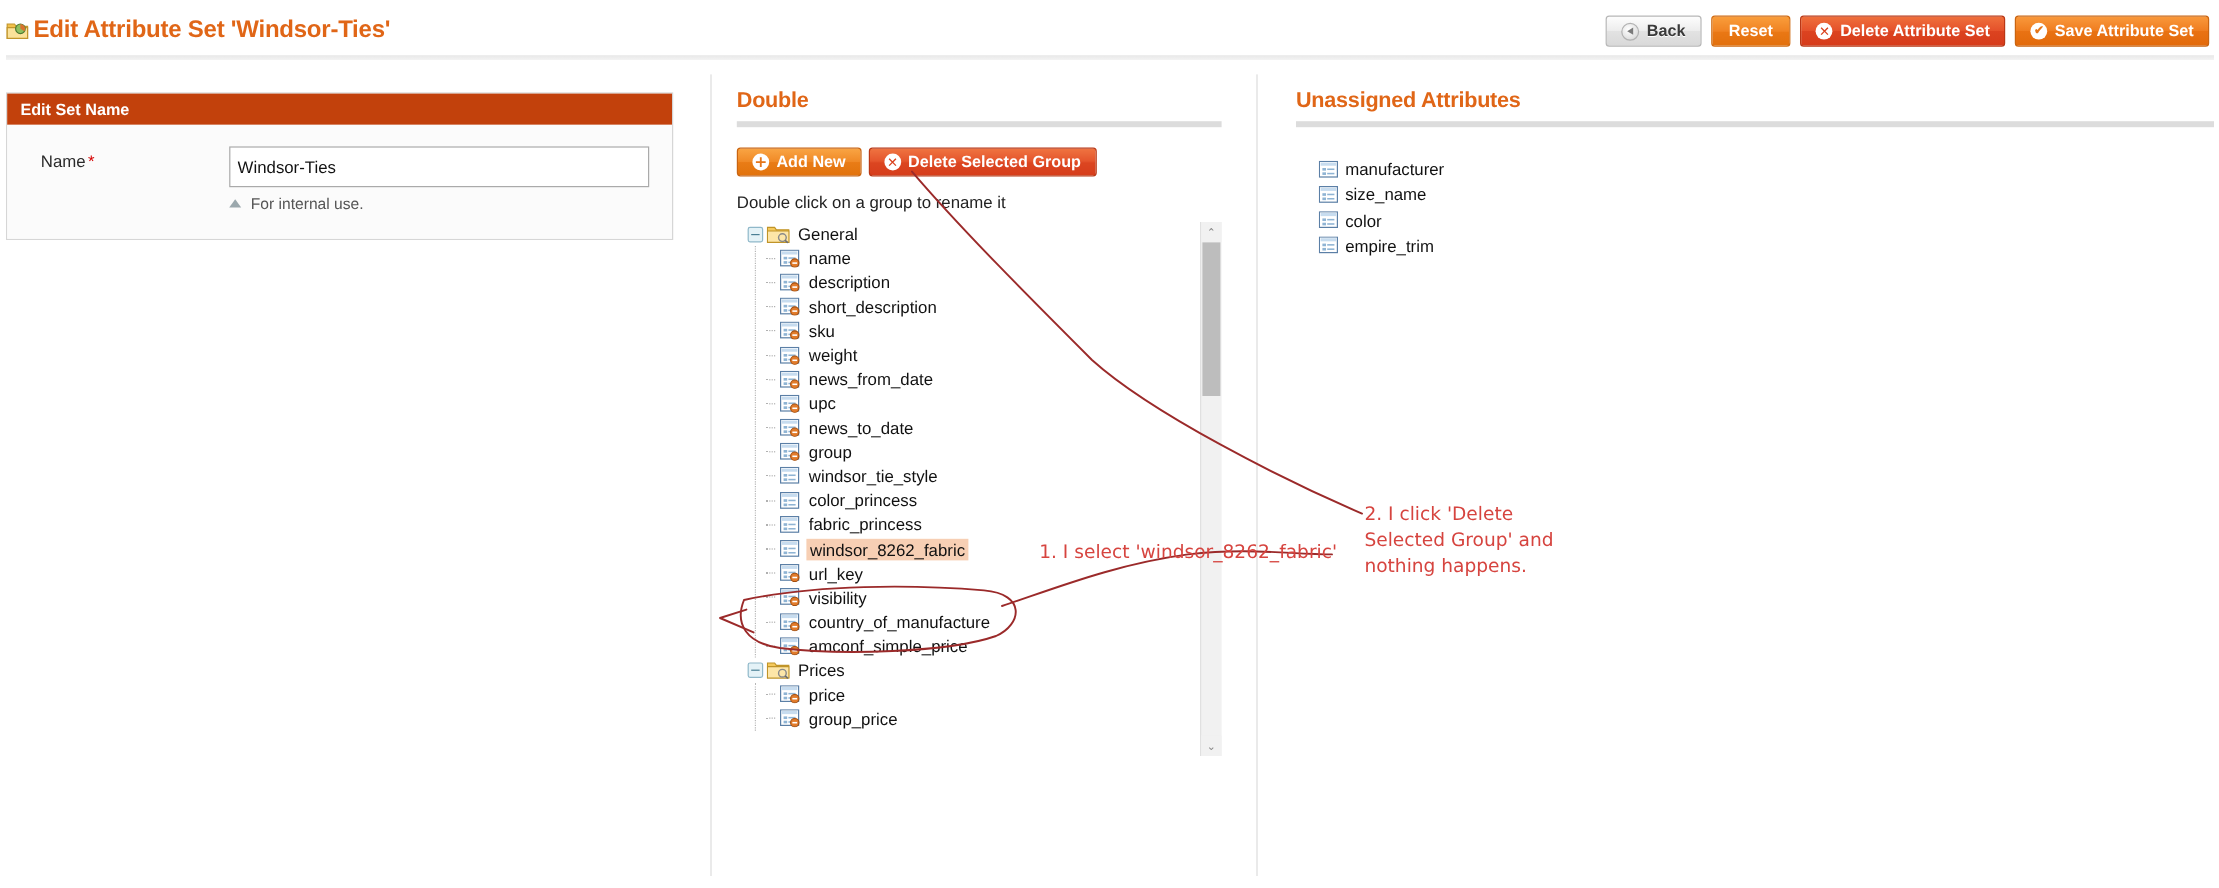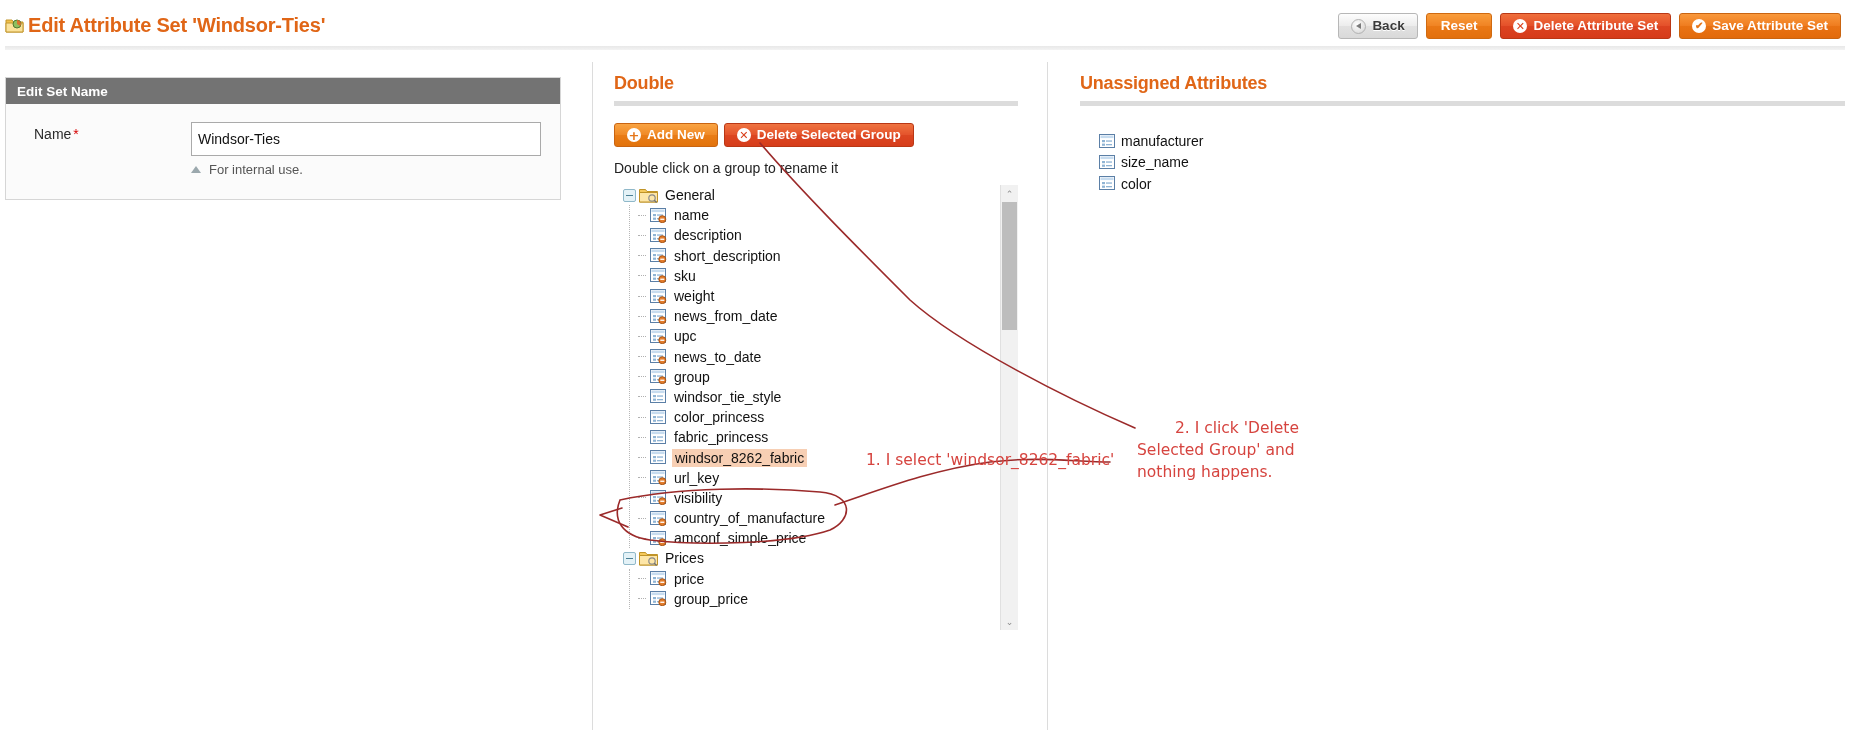--- a/index.html
+++ b/index.html
@@ -138,21 +138,21 @@
   .panel-left {
     position: absolute;
     left: 5px; top: 77px;
     width: 556px;
     border: 1px solid #d6d6d6;
     background: #fbfbfb;
     box-sizing: border-box;
   }
   .panel-head {
     height: 26px;
-    background: #737373;
+    background: #c2410c;
     color: #ffffff;
     font-size: 13.5px;
     font-weight: bold;
     display: flex;
     align-items: center;
     padding-left: 11px;
     box-sizing: border-box;
   }
   .panel-body {
     padding: 18px 0 22px 0;
@@ -786,34 +786,45 @@
           <svg viewBox="0 0 17 15" class="ico-attr">
             <rect x="0.5" y="0.5" width="15" height="13" fill="#ffffff" stroke="#5b7fa6" stroke-width="1"></rect>
             <rect x="1.5" y="1.5" width="13" height="2.6" fill="#c7dcef"></rect>
             <rect x="3" y="6" width="3" height="2.2" fill="#8fb4d4"></rect>
             <rect x="7" y="6.4" width="6" height="1.3" fill="#8fb4d4"></rect>
             <rect x="3" y="9.6" width="3" height="2.2" fill="#8fb4d4"></rect>
             <rect x="7" y="10" width="6" height="1.3" fill="#8fb4d4"></rect>
           </svg>
           <span>color</span>
         </div>
+        <div class="ua-item">
+          <svg viewBox="0 0 17 15" class="ico-attr">
+            <rect x="0.5" y="0.5" width="15" height="13" fill="#ffffff" stroke="#5b7fa6" stroke-width="1"></rect>
+            <rect x="1.5" y="1.5" width="13" height="2.6" fill="#c7dcef"></rect>
+            <rect x="3" y="6" width="3" height="2.2" fill="#8fb4d4"></rect>
+            <rect x="7" y="6.4" width="6" height="1.3" fill="#8fb4d4"></rect>
+            <rect x="3" y="9.6" width="3" height="2.2" fill="#8fb4d4"></rect>
+            <rect x="7" y="10" width="6" height="1.3" fill="#8fb4d4"></rect>
+          </svg>
+          <span>empire_trim</span>
+        </div>
       </div>
   </div>
 
   <div class="ann-layer">
     <svg width="1849" height="740">
 
       <path d="M760,143 C800,190 860,250 910,300 C960,345 1070,400 1135,428" fill="none" stroke="#9b2a2a" stroke-width="1.6" stroke-linecap="round"></path>
 
       <path d="M620,500 C680,487 760,487 820,492 C855,495 852,520 830,530
                C790,544 700,546 650,540 C622,536 612,520 620,500 Z" fill="none" stroke="#9b2a2a" stroke-width="1.6" stroke-linecap="round"></path>
 
       <path d="M622,508 L600,515 L628,527" fill="none" stroke="#9b2a2a" stroke-width="1.6" stroke-linecap="round" stroke-linejoin="round"></path>
 
       <path d="M835,505 C880,490 930,470 990,462 C1040,456 1075,462 1110,462" fill="none" stroke="#9b2a2a" stroke-width="1.6" stroke-linecap="round"></path>
     </svg>
     <div class="ann-text" style="left:866px; top:449px;">1. I select 'windsor_8262_fabric'</div>
-    <div class="ann-text" style="left:1175px; top:417px;">2. I click 'Delete</div>
+    <div class="ann-text" style="left:1137px; top:417px;">2. I click 'Delete</div>
     <div class="ann-text" style="left:1137px; top:439px;">Selected Group' and</div>
     <div class="ann-text" style="left:1137px; top:461px;">nothing happens.</div>
   </div>
 
 </div>
 
 </body></html>

